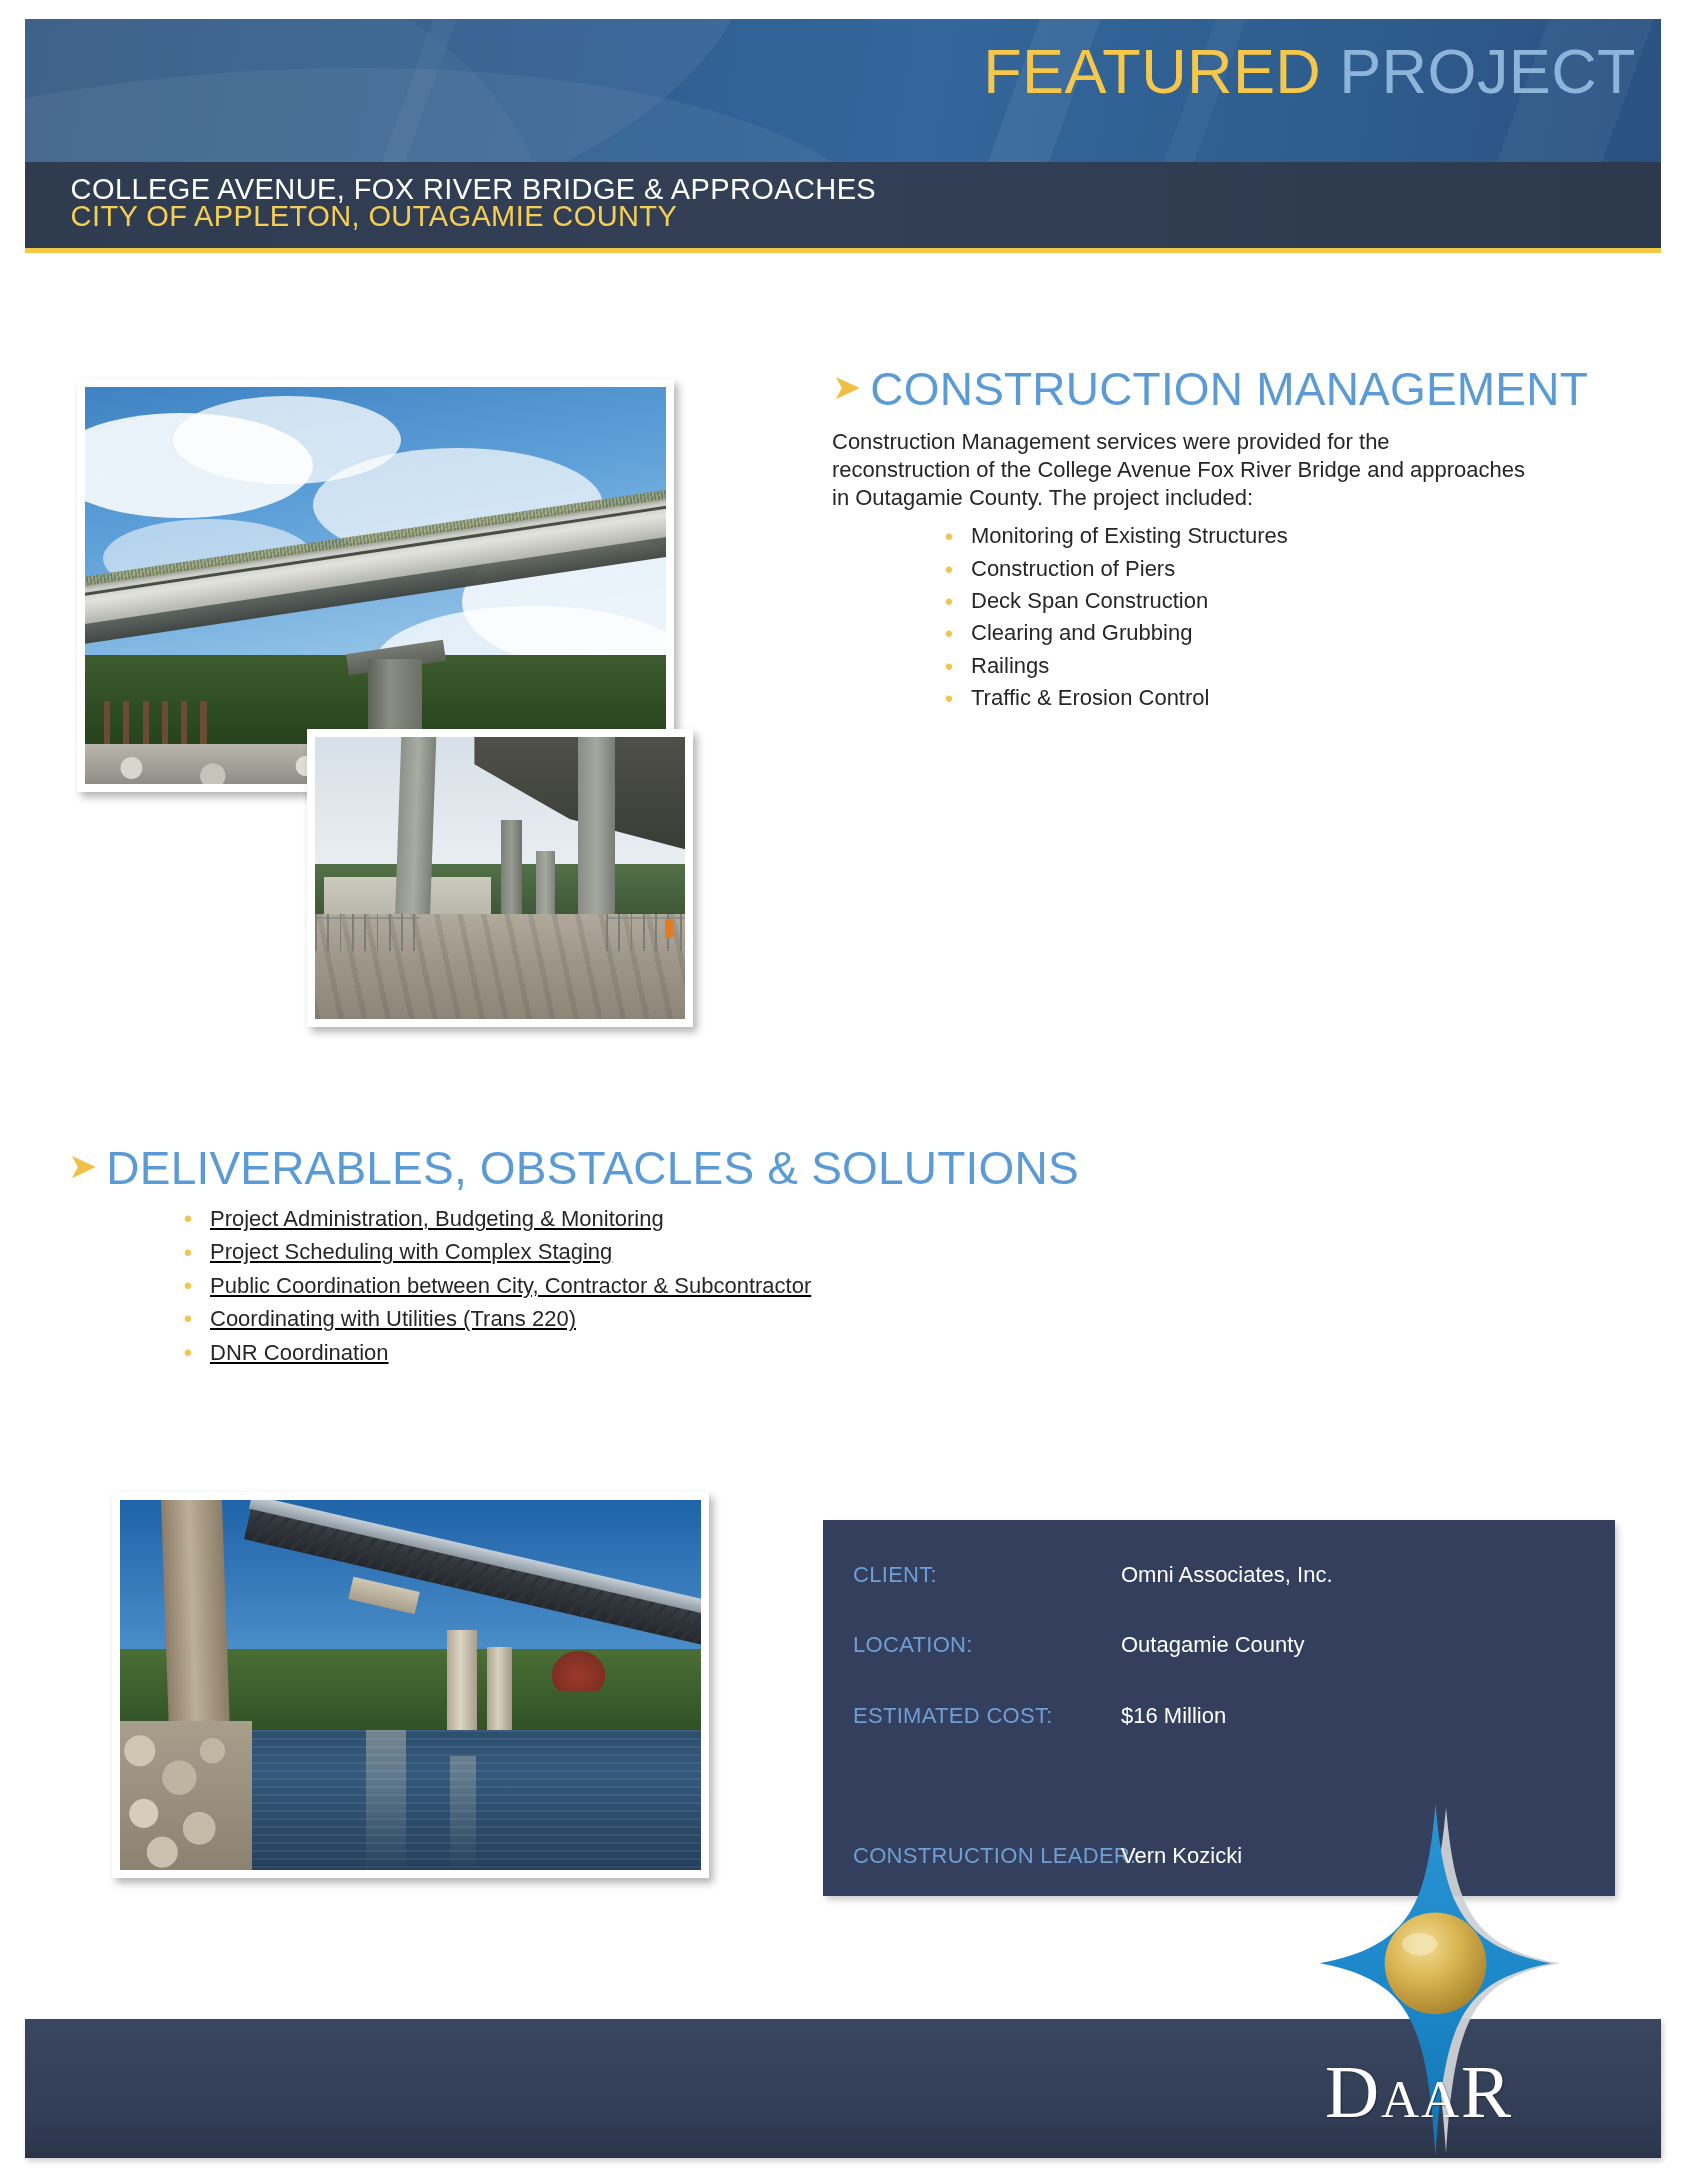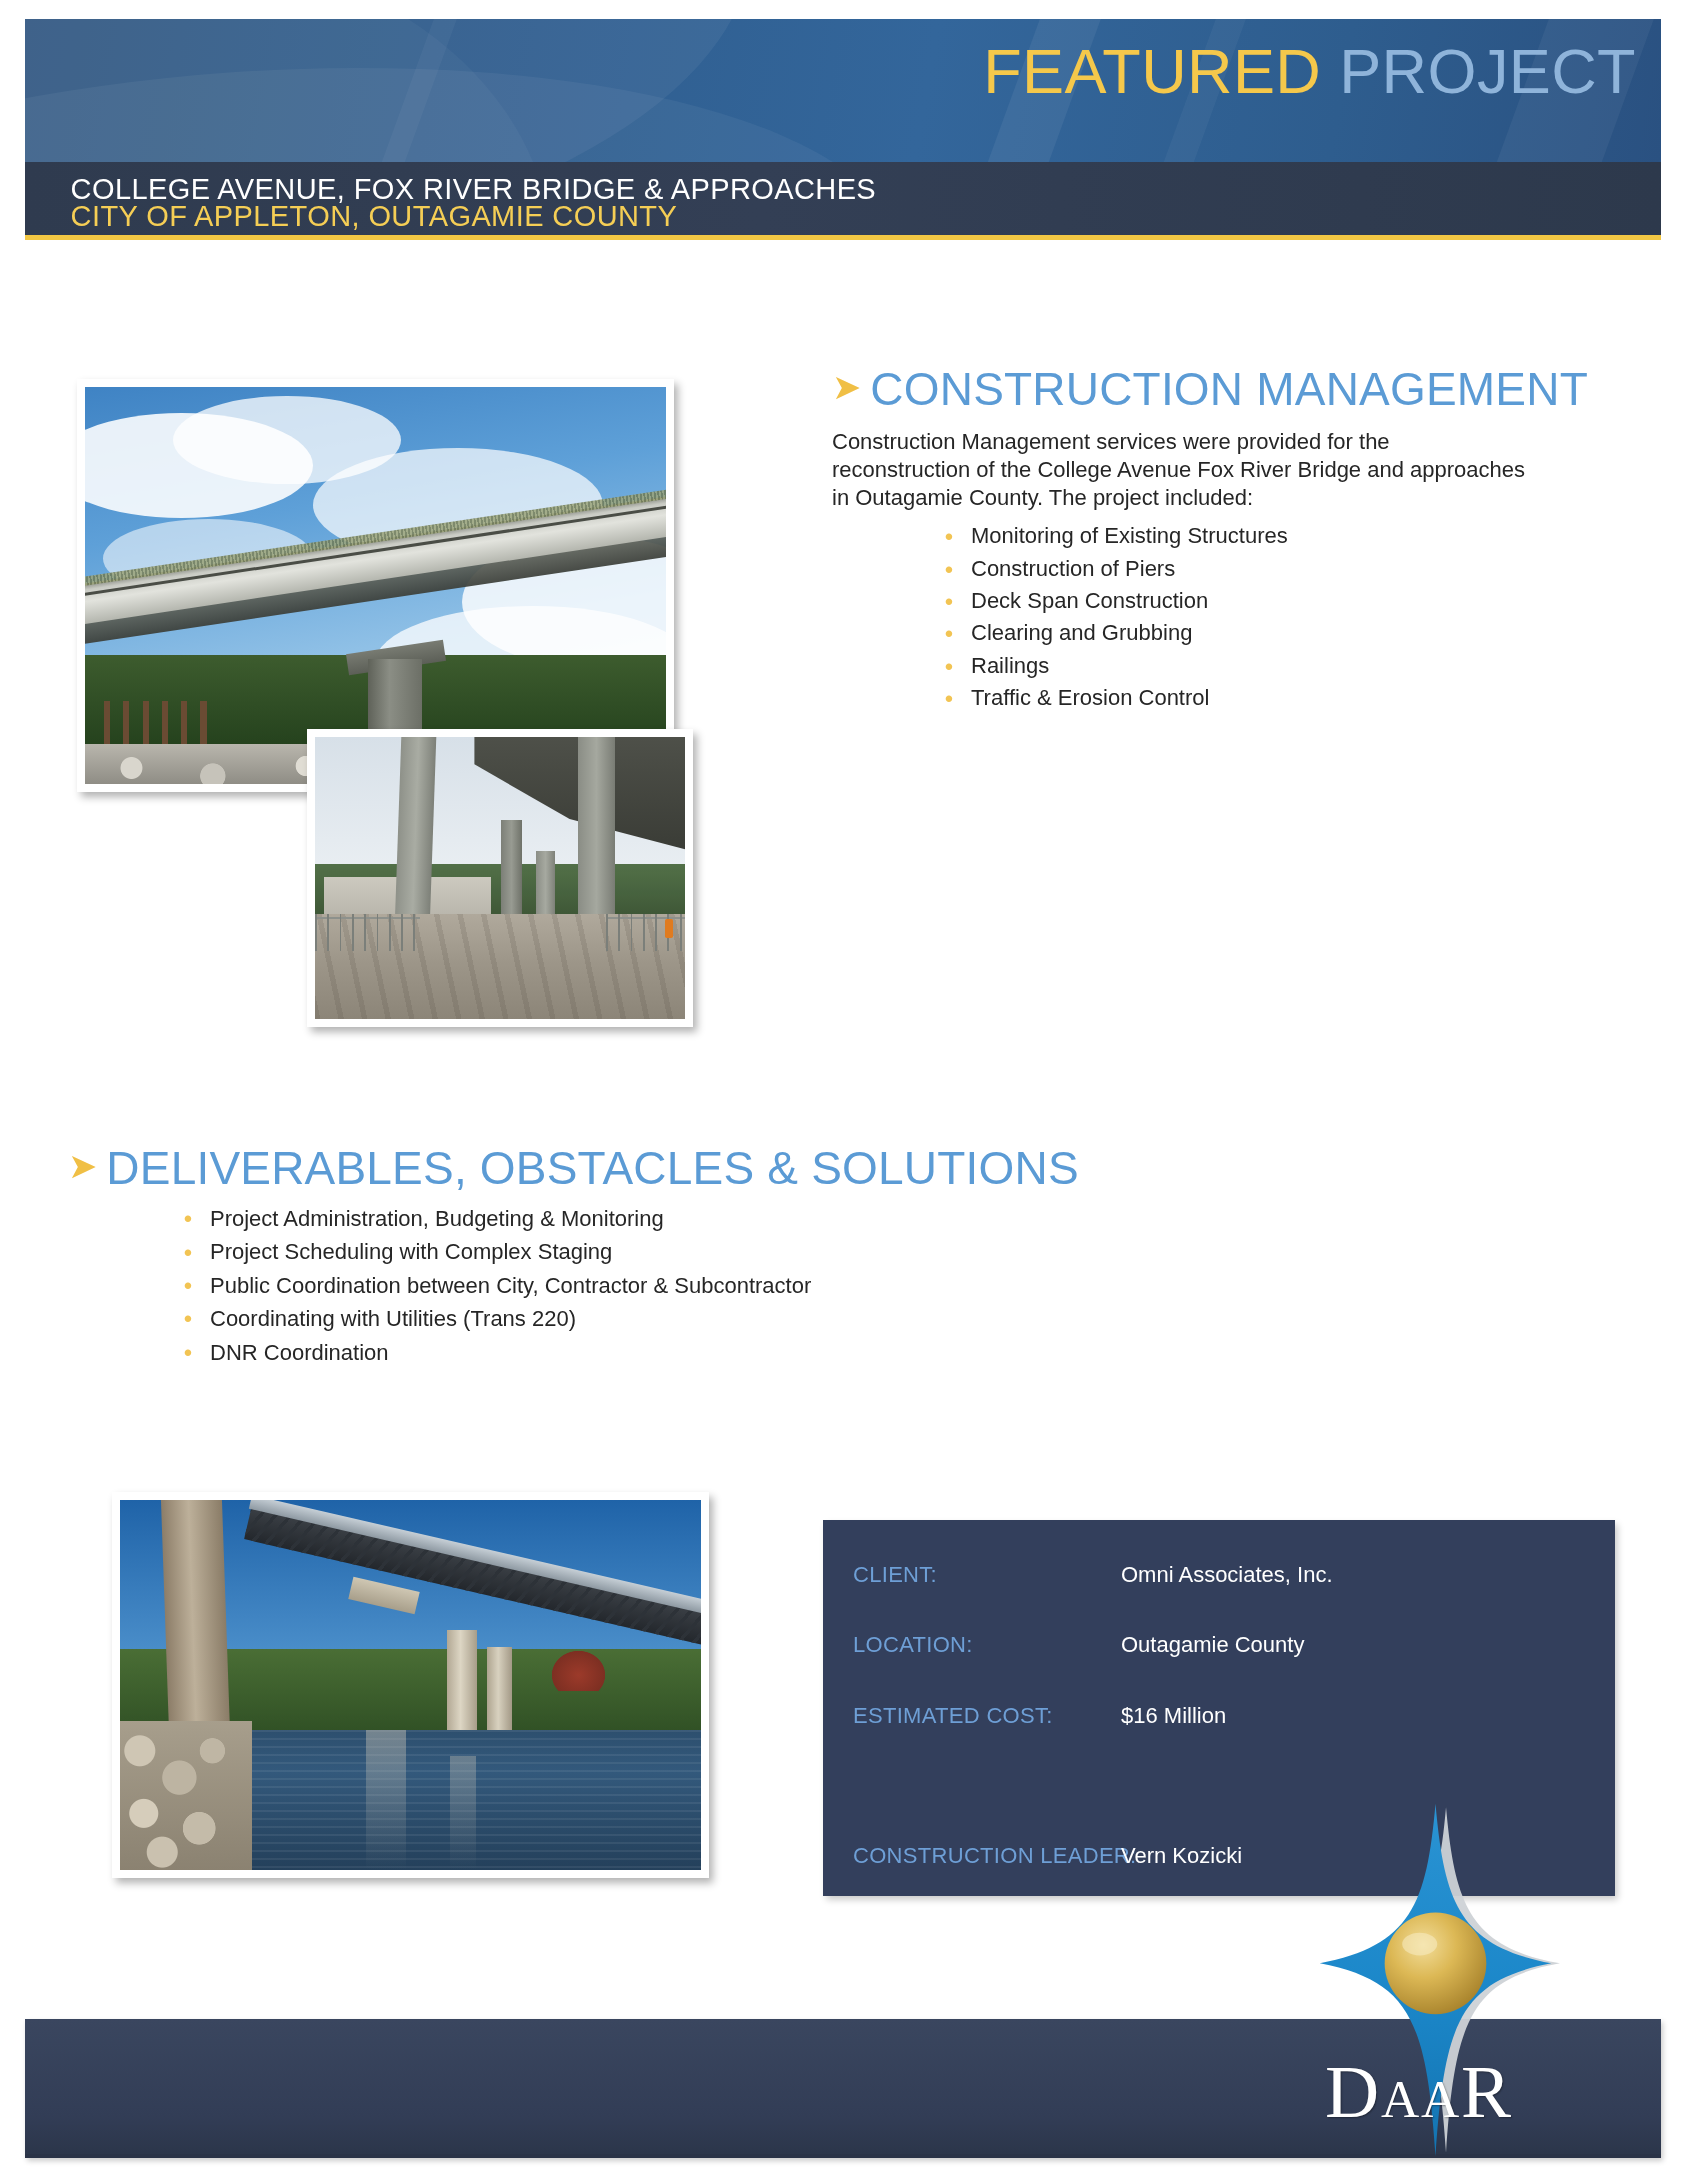--- a/index.html
+++ b/index.html
@@ -21,21 +21,21 @@
                 transform:skewX(-20deg);}
   #header .d1{left:983px;width:61px;}
   #header .d2{left:1159px;width:30px;background:rgba(255,255,255,.045);}
   #header .d3{left:1492px;width:105px;background:rgba(255,255,255,.05);}
   #header .d4{left:377px;width:23px;background:rgba(255,255,255,.04);}
   #featured-title{position:absolute;right:24.6px;top:21px;font-size:63px;font-weight:normal;
                   letter-spacing:0.4px;line-height:1;white-space:nowrap;}
   #featured-title .w1{color:#f5c84b;}
   #featured-title .w2{color:#8fb4da;}
 
-  #subheader{position:absolute;left:24.6px;top:162px;width:1636px;height:73px;
+  #subheader{position:absolute;left:24.6px;top:162px;width:1636px;height:86px;
              background:linear-gradient(90deg,#2f3b4f 0%,#333f55 45%,#2d394c 100%);}
   #subheader .rule{position:absolute;left:0;bottom:-5.3px;width:100%;height:5.3px;background:#f2c744;}
   #subheader .line1{position:absolute;left:46px;top:11.4px;font-size:29px;color:#ffffff;letter-spacing:0.4px;}
   #subheader .line2{position:absolute;left:46px;top:38px;font-size:29px;color:#f5ce55;letter-spacing:0.4px;}
 
   
   .photo{position:absolute;background:#fff;box-shadow:4.4px 5.3px 8px rgba(0,0,0,.30);padding:8px;
          box-sizing:border-box;}
   .photo .inner{width:100%;height:100%;position:relative;overflow:hidden;}
 
@@ -175,21 +175,21 @@
              display:flex;align-items:center;}
 
   #cm-section{position:absolute;left:832px;top:362px;width:790px;}
   #cm-paragraph{margin-top:12.3px;font-size:22px;line-height:1.26;color:#262626;width:693px;}
   ul.bul{list-style:none;margin:7px 0 0 0;padding:0;}
   ul.bul li{position:relative;padding-left:35px;font-size:22px;line-height:1.47;color:#262626;}
   ul.bul li:before{content:"•";position:absolute;left:8.8px;top:-0.9px;color:#f2c453;font-size:24px;}
   #cm-list{margin-left:104px;margin-top:8.8px;}
 
   #del-section{position:absolute;left:68px;top:1141px;width:1229px;}
-  #del-list{margin-left:107px;}
+  #del-list{margin-left:107px;text-decoration:underline;}
   #del-list li{font-size:22px;line-height:1.52;}
 
   
   #info-panel{position:absolute;left:823px;top:1520px;width:792px;height:376px;
               background:#333f5c;box-shadow:2.6px 3.5px 7px rgba(0,0,0,.22);}
   #info-panel .row{position:absolute;left:0;width:100%;height:35px;}
   #info-panel .label{position:absolute;left:30px;top:0;font-size:22px;color:#6e9fd6;letter-spacing:0.3px;}
   #info-panel .value{position:absolute;left:298px;top:0;font-size:22px;color:#ffffff;}
 
   

